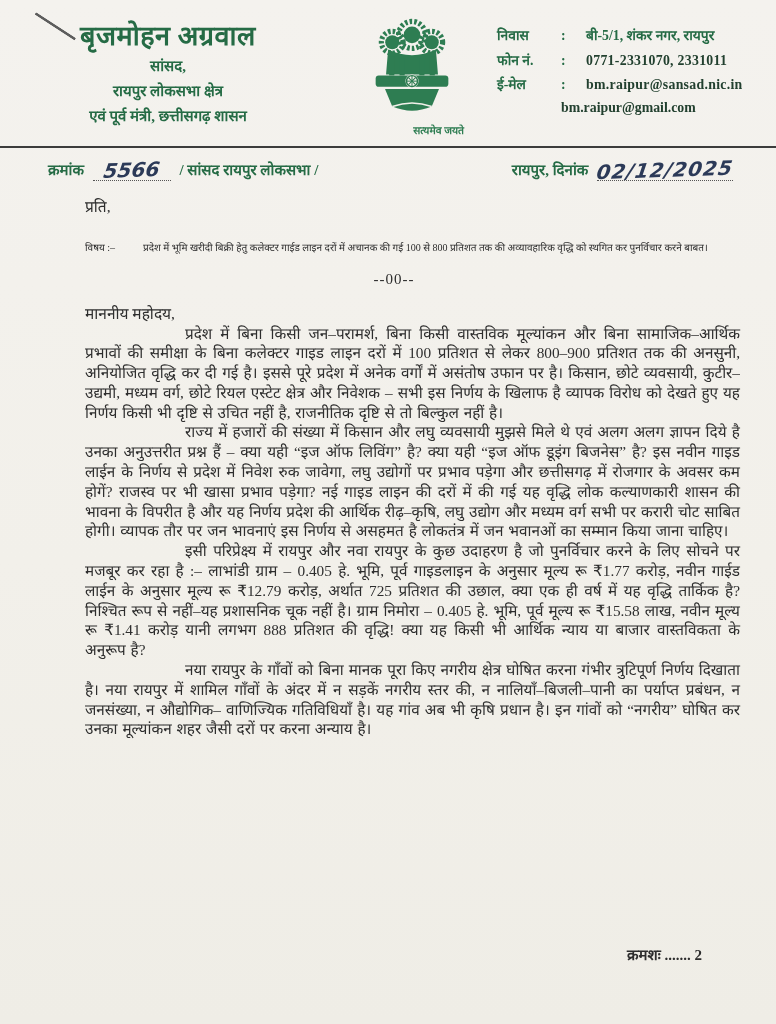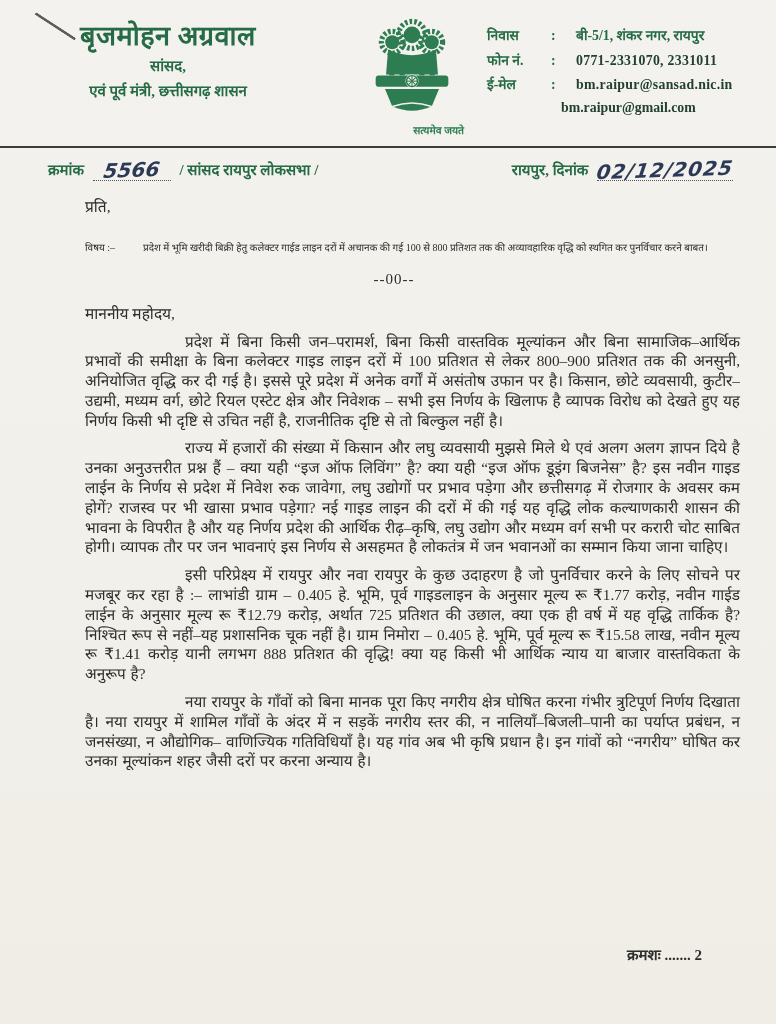--- a/index.html
+++ b/index.html
@@ -16,21 +16,21 @@
     transform:rotate(33deg);transform-origin:left top;
   }
   .header{position:absolute;top:0;left:0;width:776px;height:146px;border-bottom:2.5px solid #3c3c3c;padding-left:36px;}
   .header-left{position:absolute;left:38px;top:20px;width:260px;text-align:center;color:#256b45;}
   .hl-name{font-size:27px;font-weight:bold;letter-spacing:.5px;line-height:32px;}
   .hl-sub{font-size:15px;font-weight:bold;line-height:21px;margin-top:4px;}
   .emblem-wrap{position:absolute;left:336px;top:10px;width:128px;text-align:right;}
   .emblem-caption{font-size:10.5px;color:#2e7d52;font-weight:bold;margin-top:1px;}
   .contact{position:absolute;left:487px;top:24px;font-size:13.8px;color:#256b45;}
   .contact-row{display:flex;line-height:24.5px;}
-  .c-label{width:64px;font-weight:bold;flex:0 0 64px;}
+  .c-label{width:64px;font-weight:bold;flex:0 0 64px;margin-left:10px;}
   .c-sep{flex:0 0 10px;font-weight:bold;}
   .c-val{font-weight:bold;margin-left:15px;}
   .c-val.latin{color:#22402f;letter-spacing:.3px;}
   .email-extra{margin-left:74px;font-weight:bold;color:#22402f;line-height:20px;}
   
   .hand{
     display:inline-block;font-family:"DejaVu Sans",sans-serif;font-style:italic;
     color:#2c3a58;transform:skewX(-10deg) rotate(-2deg);
   }
   .dotline{display:inline-block;border-bottom:1.6px dotted #555;text-align:center;margin:0 5px;}
@@ -47,37 +47,38 @@
   
   .letter{position:absolute;top:196px;left:48px;width:692px;}
   .prati{margin-left:37px;font-size:15.5px;line-height:21px;}
   .addr{margin-left:137px;font-size:15.5px;line-height:21.5px;}
   .subject{display:flex;margin-left:37px;margin-top:20px;font-size:10px;line-height:21.5px;font-weight:500;}
   .subject-label{flex:0 0 58px;}
   .subject-text{text-align:justify;padding-right:2px;}
   .sep00{text-align:center;margin-top:12px;font-size:15px;letter-spacing:1px;}
   .greeting{margin-left:37px;margin-top:14px;font-size:15.5px;}
   .para{
-    margin-left:37px;margin-top:8px;font-size:15.3px;line-height:19.8px;
+    margin-left:37px;font-size:15.3px;line-height:19.8px;
     text-align:justify;text-indent:100px;word-spacing:1px;
   }
   .footer{position:absolute;top:944px;right:74px;font-size:15px;font-weight:bold;color:#2d2d2d;}
 </style>
 </head>
 <body>
 
 <div class="page">
 
   <div class="corner-stroke"></div>
 
   <div class="header">
 
     <div class="header-left">
       <div class="hl-name">बृजमोहन अग्रवाल</div>
       <div class="hl-sub">सांसद,</div>
+      <div class="hl-sub">रायपुर लोकसभा क्षेत्र</div>
       <div class="hl-sub">एवं पूर्व मंत्री, छत्तीसगढ़ शासन</div>
     </div>
 
     <div class="emblem-wrap">
       <svg width="104" height="108" viewBox="0 0 100 104">
         <g fill="#2e7d52">
           <circle cx="50" cy="24" r="13" fill="none" stroke="#2e7d52" stroke-width="5" stroke-dasharray="2.5 2"></circle>
           <circle cx="31" cy="31" r="10.5" fill="none" stroke="#2e7d52" stroke-width="5" stroke-dasharray="2.5 2"></circle>
           <circle cx="69" cy="31" r="10.5" fill="none" stroke="#2e7d52" stroke-width="5" stroke-dasharray="2.5 2"></circle>
           <circle cx="50" cy="24" r="8"></circle>

